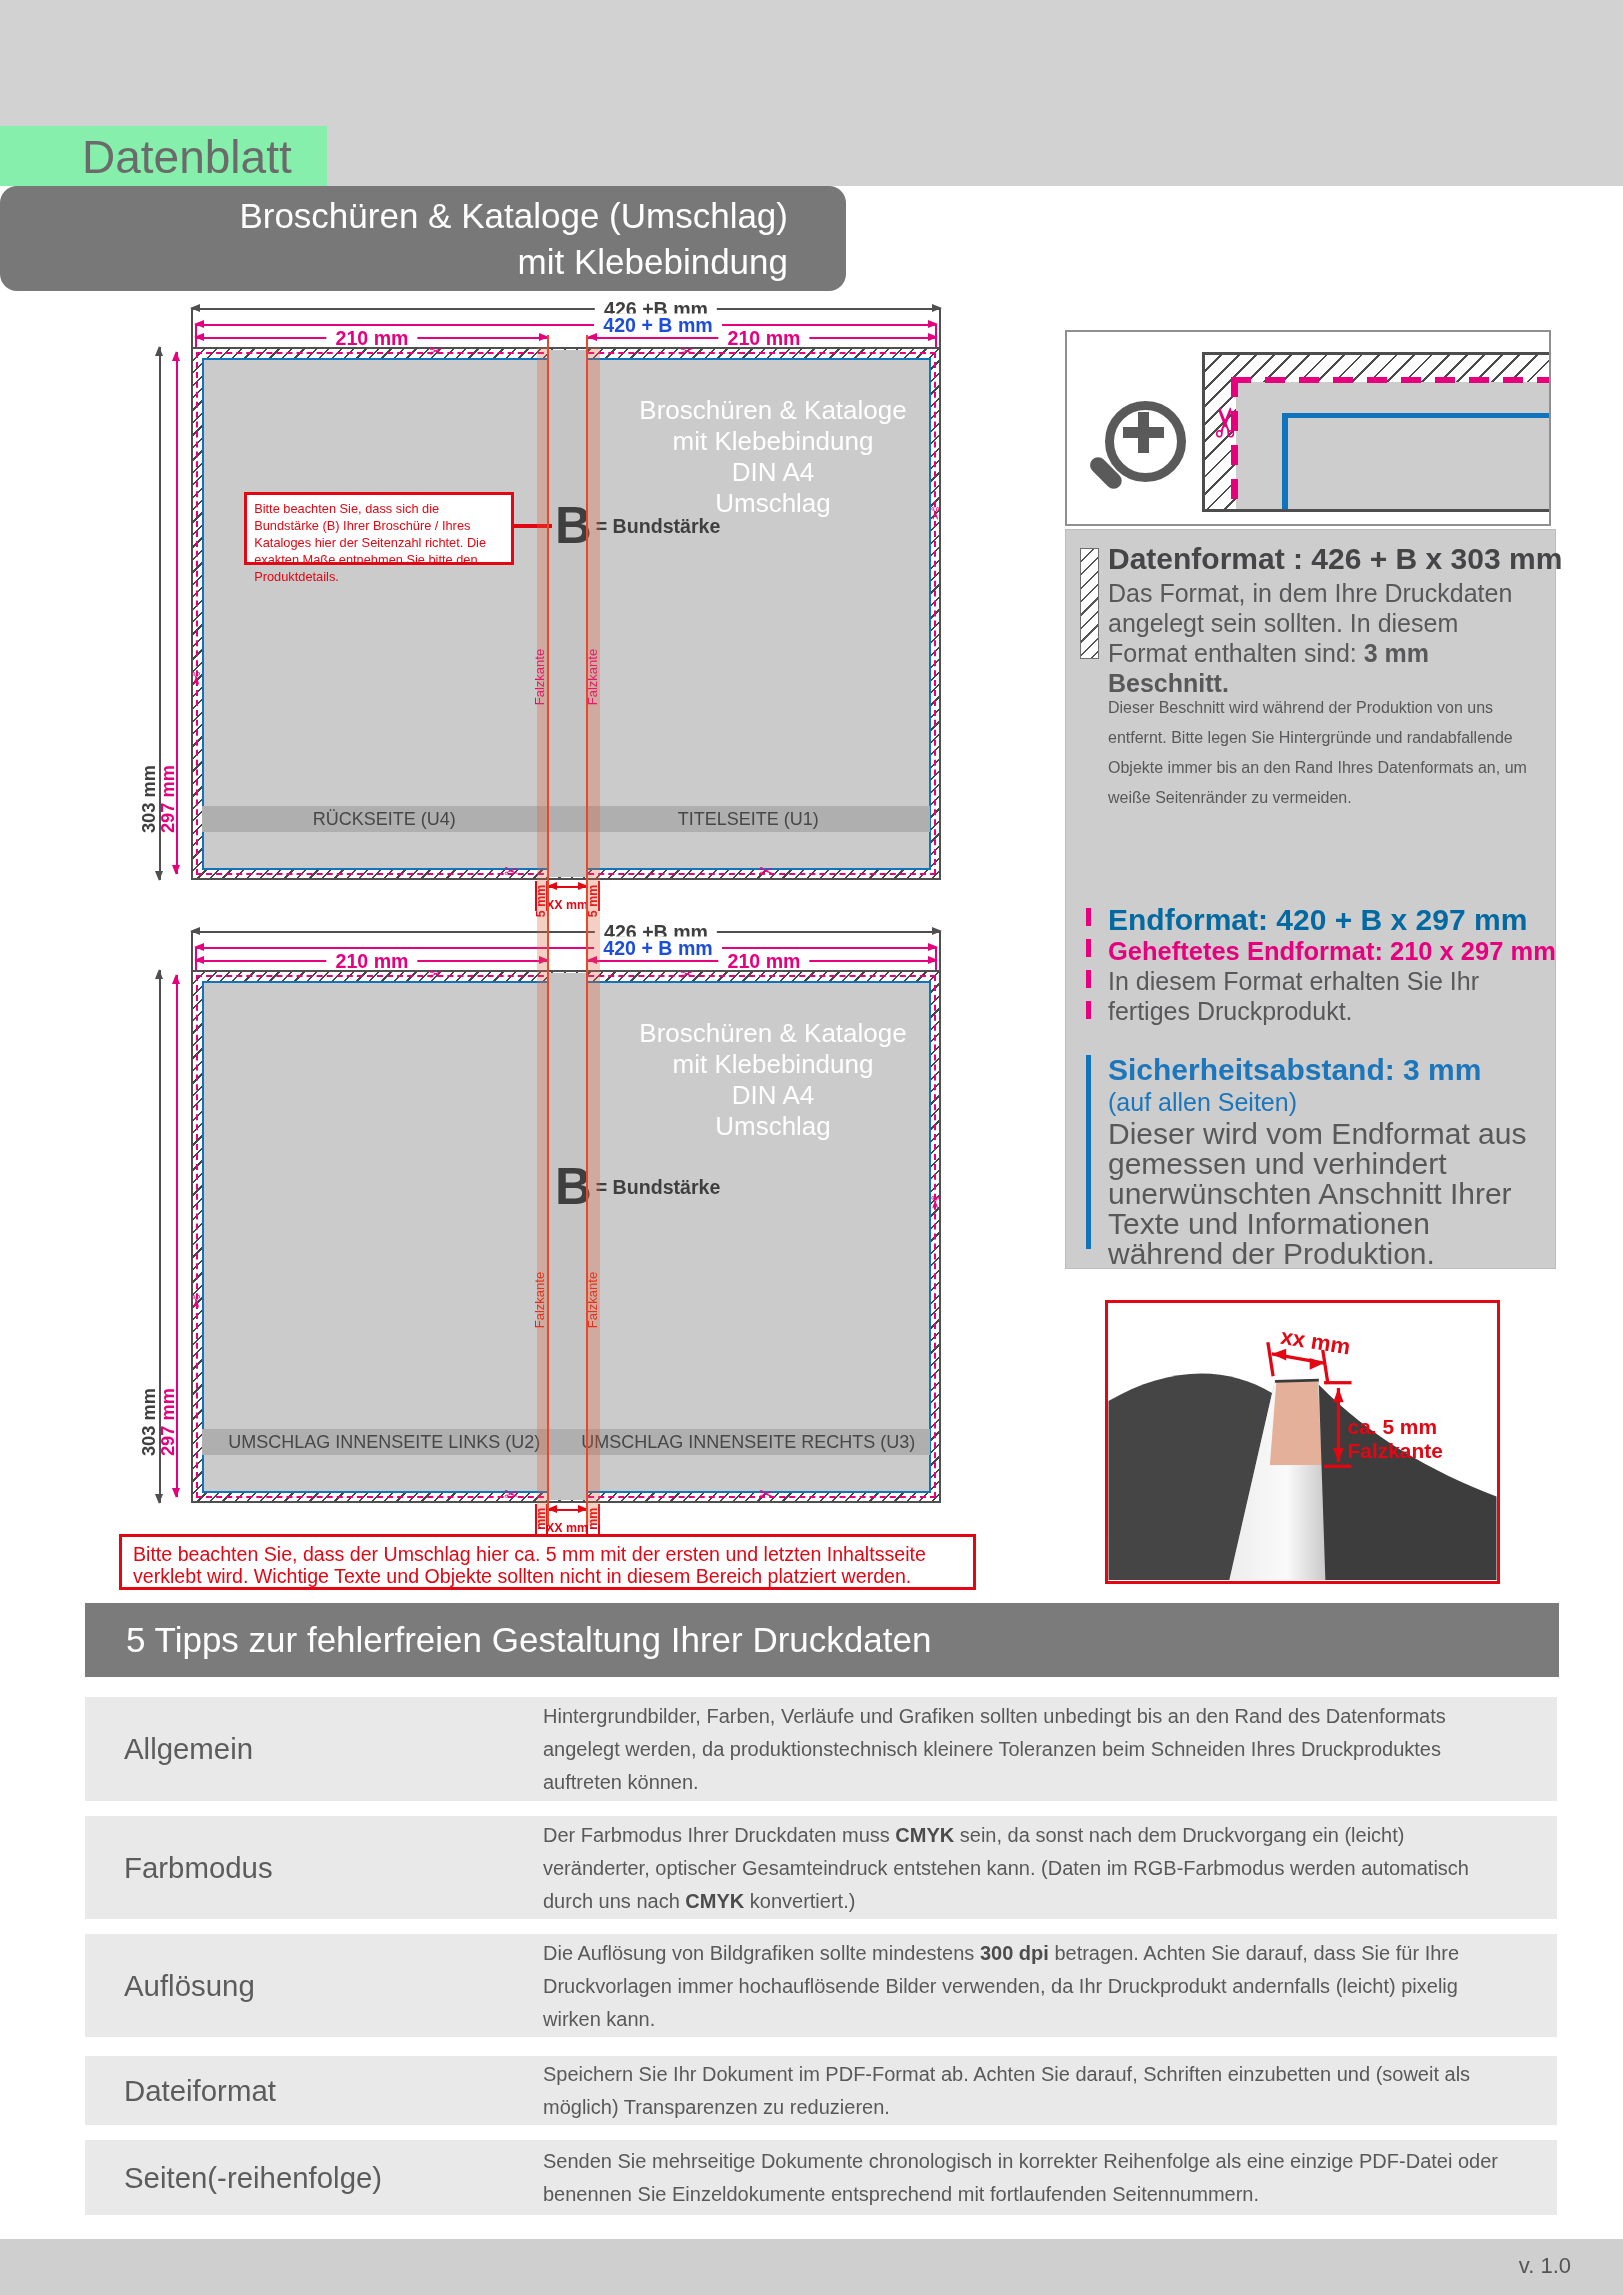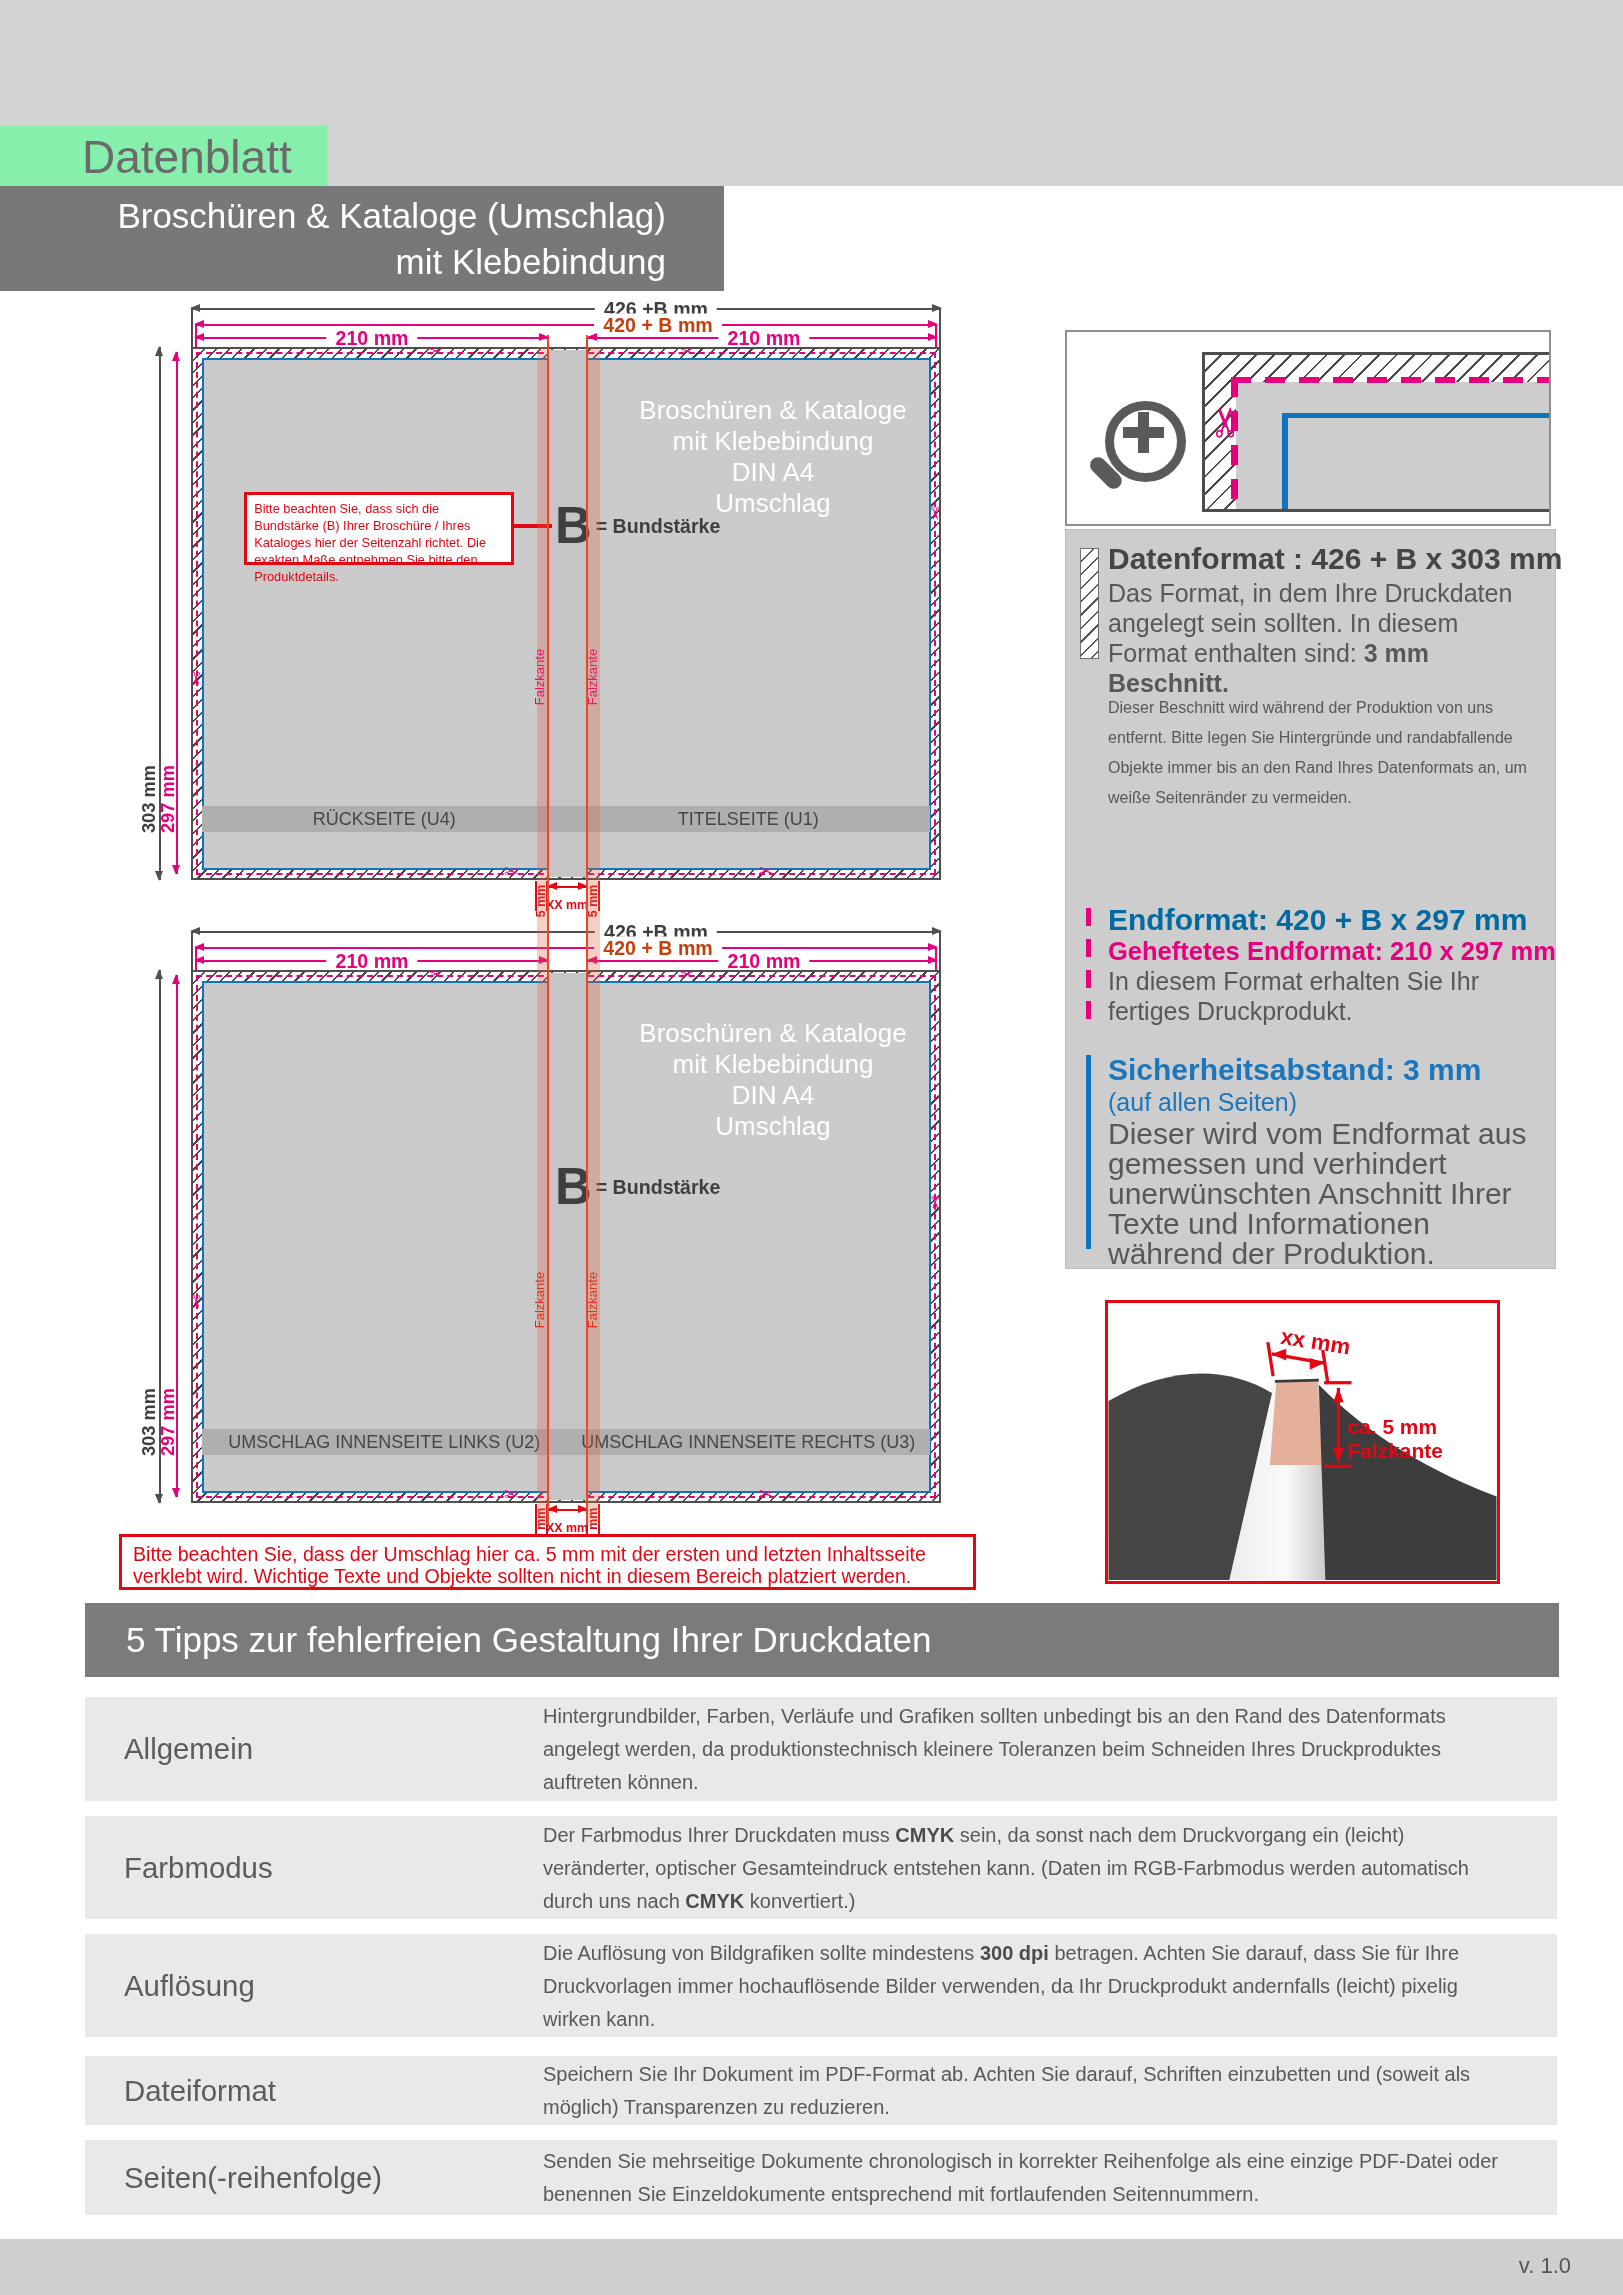--- a/index.html
+++ b/index.html
@@ -2,44 +2,44 @@
 <html style="font-size:10.5px"><head>
 <meta charset="utf-8">
 <style>
   html,body{margin:0;padding:0;background:#fff;}
   .page{position:relative;width:1623px;height:2295px;background:#fff;overflow:hidden;
         font-family:"Liberation Sans",sans-serif;color:#58585a;}
   
   .topband{position:absolute;left:0;top:0;width:1623px;height:186px;background:#d2d2d2;}
   .titlebox{position:absolute;left:0;top:126px;width:327px;height:60px;background:#86efac;}
   .titlebox span{position:absolute;left:82px;top:3.9px;font-size:46px;color:#6b6b6b;}
-  .headerbar{position:absolute;left:0;top:186px;width:724px;height:105px;background:#787878;
+  .headerbar{position:absolute;left:0;top:186px;width:846px;height:105px;background:#787878;
              box-sizing:border-box;padding:6.5px 58px 0 0;text-align:right;color:#fff;
-             font-size:35px;line-height:46px;}
+             font-size:35px;line-height:46px;border-radius:17px;}
   
   .diagram{position:absolute;left:0;width:1422px;height:628px;}
   .dg1{top:308px;} .dg2{top:931px;}
   .dline{position:absolute;height:2px;background:currentColor;}
   .dline::before,.dline::after{content:"";position:absolute;top:-3.9px;border-top:4.6px solid transparent;border-bottom:4.6px solid transparent;}
   .dline::before{left:-0.7px;border-right:10.5px solid currentColor;}
   .dline::after{right:-0.7px;border-left:10.5px solid currentColor;}
   .dlinev{position:absolute;width:2px;background:currentColor;}
   .dlinev::before,.dlinev::after{content:"";position:absolute;left:-3.9px;border-left:4.6px solid transparent;border-right:4.6px solid transparent;}
   .dlinev::before{top:-0.7px;border-bottom:10.5px solid currentColor;}
   .dlinev::after{bottom:-0.7px;border-top:10.5px solid currentColor;}
   .d426{left:191px;top:0;width:750px;color:#4f4f4f;}
   .d420{left:195px;top:15.7px;width:742px;color:#e6007e;}
   .d210l{left:195px;top:29px;width:353px;color:#e6007e;}
   .d210r{left:588px;top:29px;width:349px;color:#e6007e;}
   .d303{left:159px;top:39px;height:533px;color:#4f4f4f;}
   .d297{left:176px;top:44px;height:522px;color:#e6007e;}
   .dimlab{position:absolute;transform:translate(-50%,-50%);background:#fff;padding:0 9.2px;
           font-size:19.6px;font-weight:bold;white-space:nowrap;}
   .lab426{left:656px;top:1.3px;color:#3f3f3f;}
-  .lab420{left:658px;top:17px;color:#c2410c;}
+  .lab420{left:658px;top:17px;color:#1d4ed8;}
   .lab210l{left:372px;top:30px;color:#e6007e;}
   .lab210r{left:764px;top:30px;color:#e6007e;}
   .rlab{position:absolute;transform:translate(-50%,-50%) rotate(-90deg);font-size:18.3px;font-weight:bold;white-space:nowrap;}
   .r303{left:149px;top:491px;color:#3f3f3f;}
   .r297{left:168px;top:491px;color:#e6007e;}
   .tickg{position:absolute;width:2px;top:0;height:39px;background:#4f4f4f;}
   .tickg.tl{left:191px;} .tickg.tr{left:939px;}
   .tickm{position:absolute;width:2px;top:15.7px;height:29px;background:#e6007e;}
   .tickm.tl{left:195px;} .tickm.tr{left:935px;}
   .dbox{position:absolute;left:191px;top:39px;width:750px;height:533px;box-sizing:border-box;

